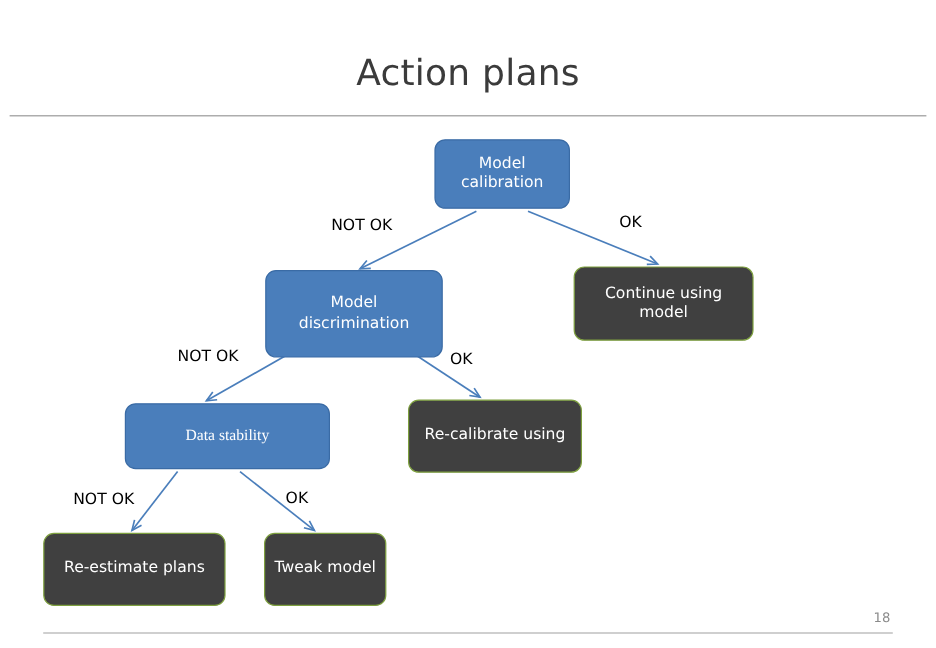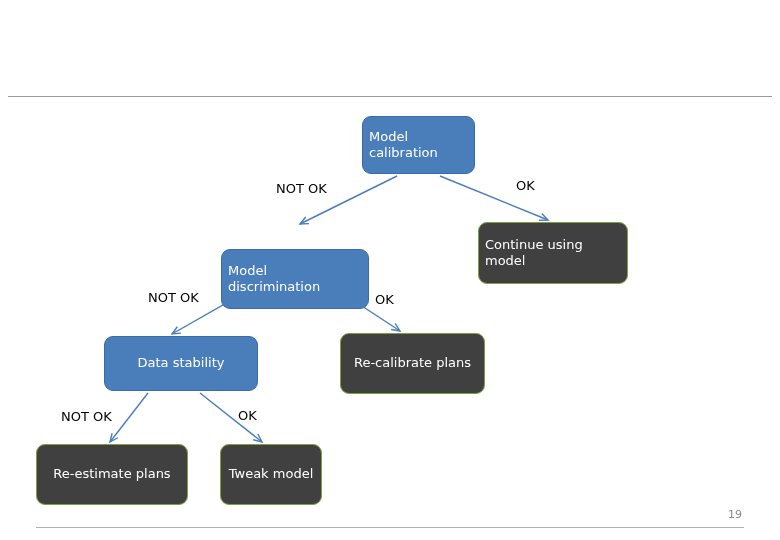--- a/index.html
+++ b/index.html
@@ -61,20 +61,21 @@
     left: 0; top: 0;
     width: 780px;
     height: 540px;
   }
   .node {
     position: absolute;
     box-sizing: border-box;
     display: flex;
     align-items: center;
     justify-content: center;
+    text-align: center;
     border-radius: 9px;
     color: #ffffff;
     font-size: 13px;
     line-height: 1.25;
     font-family: "DejaVu Sans", sans-serif;
     padding: 2px 6px;
   }
   .node.blue {
     background: #4a7ebb;
     border: 1px solid #3a6ba5;
@@ -89,20 +90,21 @@
     color: #000000;
     font-family: "DejaVu Sans", sans-serif;
     white-space: nowrap;
   }
 </style>
 </head>
 <body>
 
 <div id="slide">
 
+  <div id="title">Action plans</div>
   <div id="title-rule"></div>
 
   <svg id="connectors" viewBox="0 0 780 540">
     <g id="connector-group" stroke="#4a7ebb" stroke-width="1.4" fill="none">
         <line x1="397" y1="176" x2="300" y2="224"></line>
         <polyline points="305.73772111714794,217.0661297688928 300,224 308.99297431310566,223.644453935724"></polyline>
         <line x1="440" y1="176" x2="548" y2="220"></line>
         <polyline points="539.0049370298999,220.29806402656962 548,220 541.7741785246607,213.50083490306616"></polyline>
         <line x1="258" y1="285" x2="172" y2="334"></line>
         <polyline points="177.3233942858211,326.7431774668463 172,334 180.95691076524403,333.1203696552212"></polyline>
@@ -112,44 +114,44 @@
         <polyline points="112.13607794310829,433.2571645891641 110,442 117.93604485784091,437.7550981148751"></polyline>
         <line x1="200" y1="393" x2="262" y2="442"></line>
         <polyline points="253.27714946573258,439.78372416950634 262,442 257.82815608214133,434.0253076344585"></polyline>
       </g>
   </svg>
 
   <div id="nodes-layer">
       <div class="node blue" style="left: 362px; top: 116px; width: 113px; height: 58px;">
         <span>Model calibration</span>
       </div>
-      <div class="node blue" style="left: 221px; top: 225px; width: 148px; height: 60px; margin-top: 24px;">
+      <div class="node blue" style="left: 221px; top: 225px; width: 148px; height: 73px;">
         <span>Model discrimination</span>
       </div>
       <div class="node green" style="left: 478px; top: 222px; width: 150px; height: 62px;">
         <span>Continue using model</span>
       </div>
-      <div class="node blue" style="left: 104px; top: 336px; width: 154px; height: 55px;">
+      <div class="node blue" style="left: 104px; top: 336px; width: 171px; height: 55px; font-family: Liberation Serif, serif;">
         <span>Data stability</span>
       </div>
       <div class="node green" style="left: 340px; top: 333px; width: 145px; height: 61px;">
-        <span>Re-calibrate plans</span>
+        <span>Re-calibrate using</span>
       </div>
       <div class="node green" style="left: 36px; top: 444px; width: 152px; height: 61px;">
         <span>Re-estimate plans</span>
       </div>
       <div class="node green" style="left: 220px; top: 444px; width: 102px; height: 61px;">
         <span>Tweak model</span>
       </div>
     </div>
   <div id="labels-layer">
       <div class="label" style="left: 276px; top: 181px;">NOT OK</div>
       <div class="label" style="left: 516px; top: 178px;">OK</div>
       <div class="label" style="left: 148px; top: 290px;">NOT OK</div>
       <div class="label" style="left: 375px; top: 292px;">OK</div>
       <div class="label" style="left: 61px; top: 409px;">NOT OK</div>
       <div class="label" style="left: 238px; top: 408px;">OK</div>
     </div>
 
   <div id="footer-rule"></div>
-  <div id="page-number">19</div>
+  <div id="page-number">18</div>
 
 </div>
 
 </body></html>

